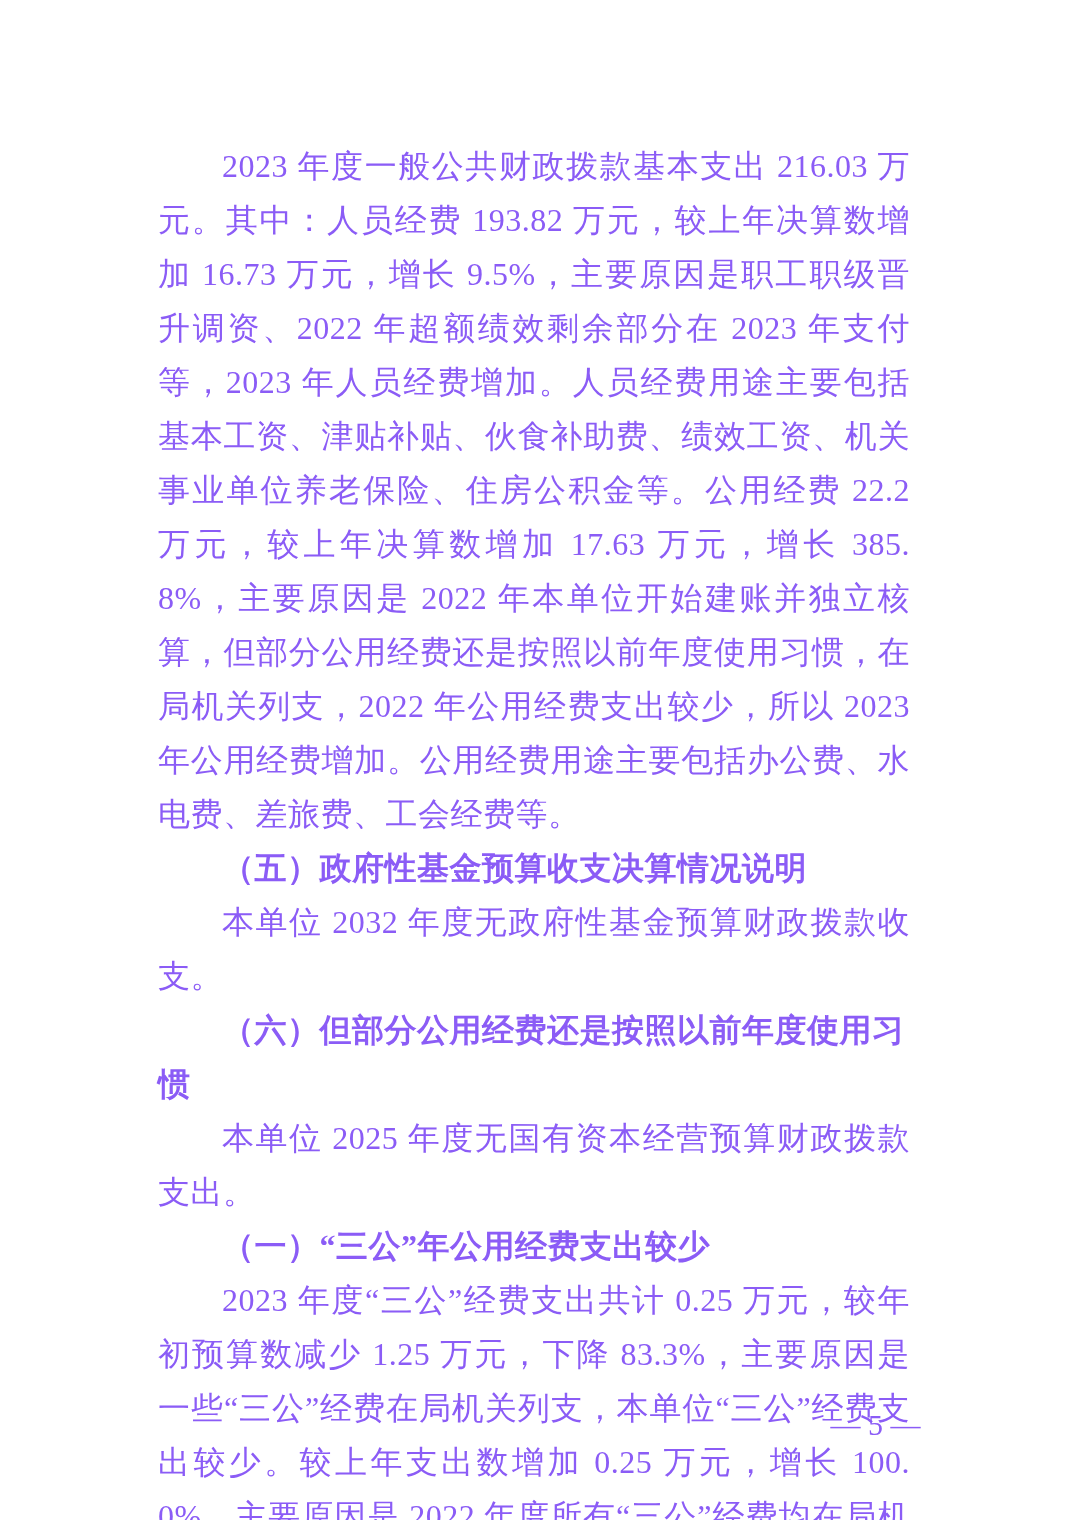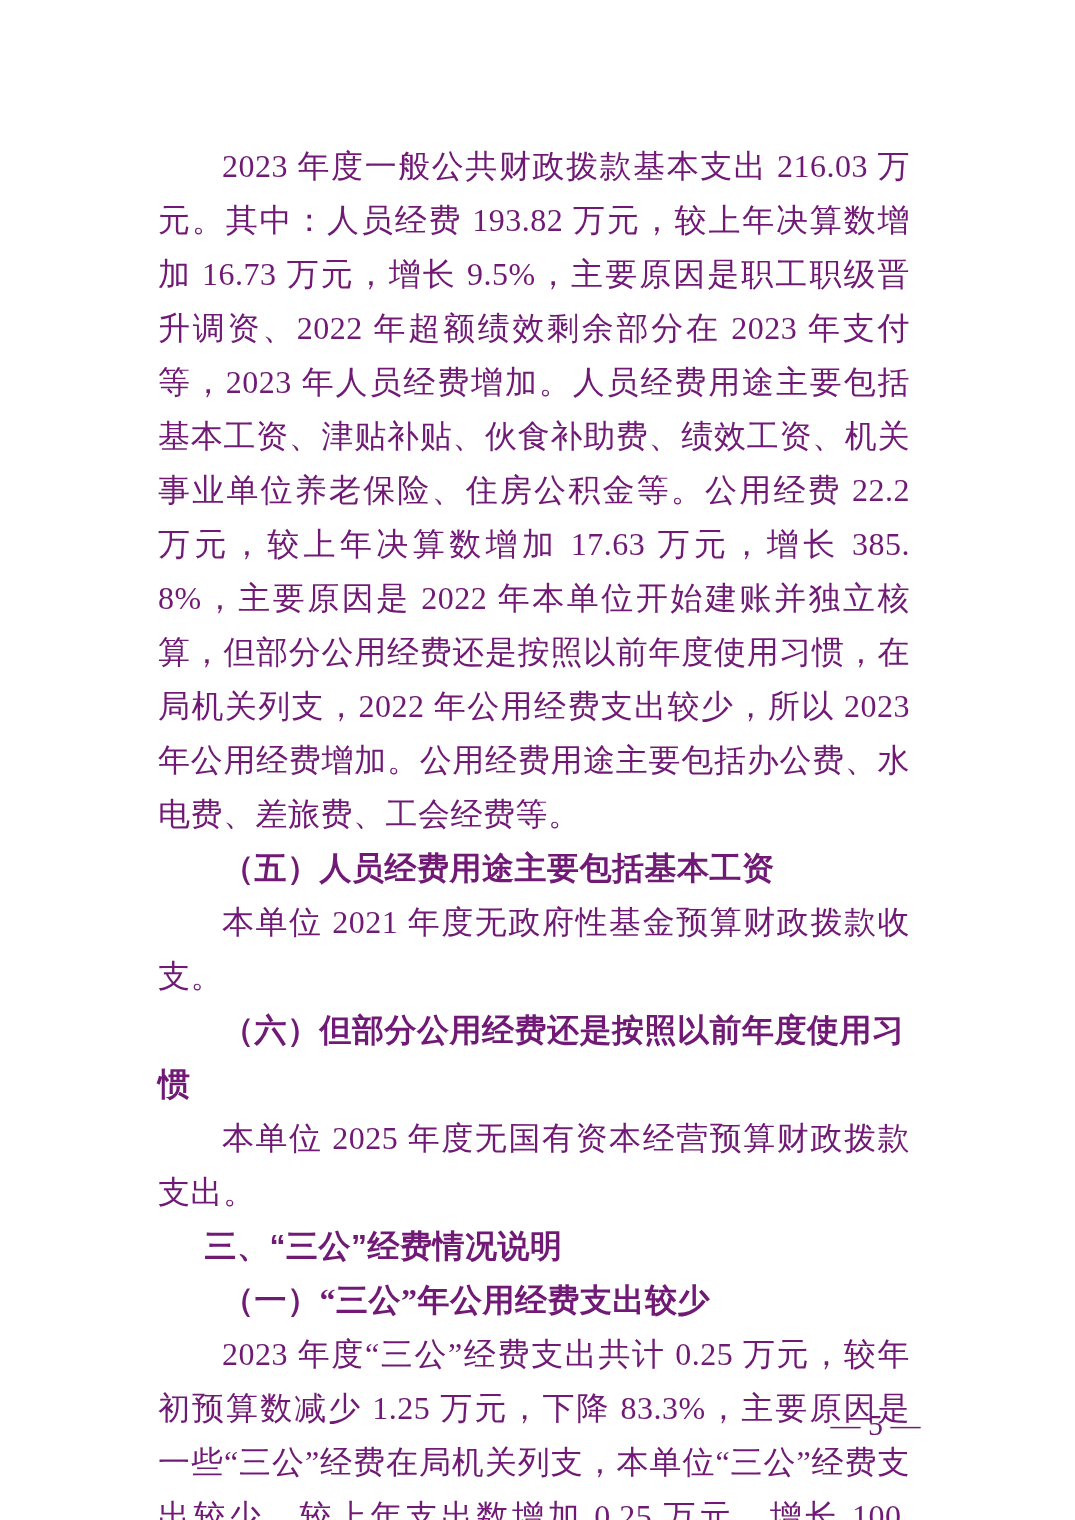--- a/index.html
+++ b/index.html
@@ -5,21 +5,21 @@
   html, body {
     margin: 0;
     padding: 0;
     background: #ffffff;
   }
   .page {
     position: relative;
     width: 1075px;
     height: 1520px;
     background: #ffffff;
-    color: #701a75;
+    color: #8b5cf6;
     font-family: "Liberation Serif", "DejaVu Serif", serif;
     overflow: hidden;
   }
   .content {
     position: absolute;
     left: 158px;
     top: 139px;
     width: 752px;
   }
   .content p {
@@ -52,23 +52,22 @@
     line-height: 40px;
     font-family: "Liberation Serif", "DejaVu Serif", serif;
   }
 </style>
 </head>
 <body>
 
 <div class="page">
   <div class="content">
     <p class="body">2023 年度一般公共财政拨款基本支出 216.03 万元。其中：人员经费 193.82 万元，较上年决算数增加 16.73 万元，增长 9.5%，主要原因是职工职级晋升调资、2022 年超额绩效剩余部分在 2023 年支付等，2023 年人员经费增加。人员经费用途主要包括基本工资、津贴补贴、伙食补助费、绩效工资、机关事业单位养老保险、住房公积金等。公用经费 22.2 万元，较上年决算数增加 17.63 万元，增长 385.8%，主要原因是 2022 年本单位开始建账并独立核算，但部分公用经费还是按照以前年度使用习惯，在局机关列支，2022 年公用经费支出较少，所以 2023 年公用经费增加。公用经费用途主要包括办公费、水电费、差旅费、工会经费等。</p>
-    <p class="sub-heading">（五）人员经费用途主要包括基本工资</p>
-    <p class="body">本单位 2021 年度无政府性基金预算财政拨款收支。</p>
+    <p class="sub-heading">（五）政府性基金预算收支决算情况说明</p>
+    <p class="body">本单位 2032 年度无政府性基金预算财政拨款收支。</p>
     <p class="sub-heading">（六）但部分公用经费还是按照以前年度使用习惯</p>
     <p class="body">本单位 2025 年度无国有资本经营预算财政拨款支出。</p>
-    <p class="main-heading">三、“三公”经费情况说明</p>
     <p class="sub-heading">（一）“三公”年公用经费支出较少</p>
     <p class="body">2023 年度“三公”经费支出共计 0.25 万元，较年初预算数减少 1.25 万元，下降 83.3%，主要原因是一些“三公”经费在局机关列支，本单位“三公”经费支出较少。较上年支出数增加 0.25 万元，增长 100.0%，主要原因是 2022 年度所有“三公”经费均在局机关列支，本单位未列支“三公”经费。</p>
 
   </div>
   <div class="footer">— 5 —</div>
 </div>
 
 </body></html>

